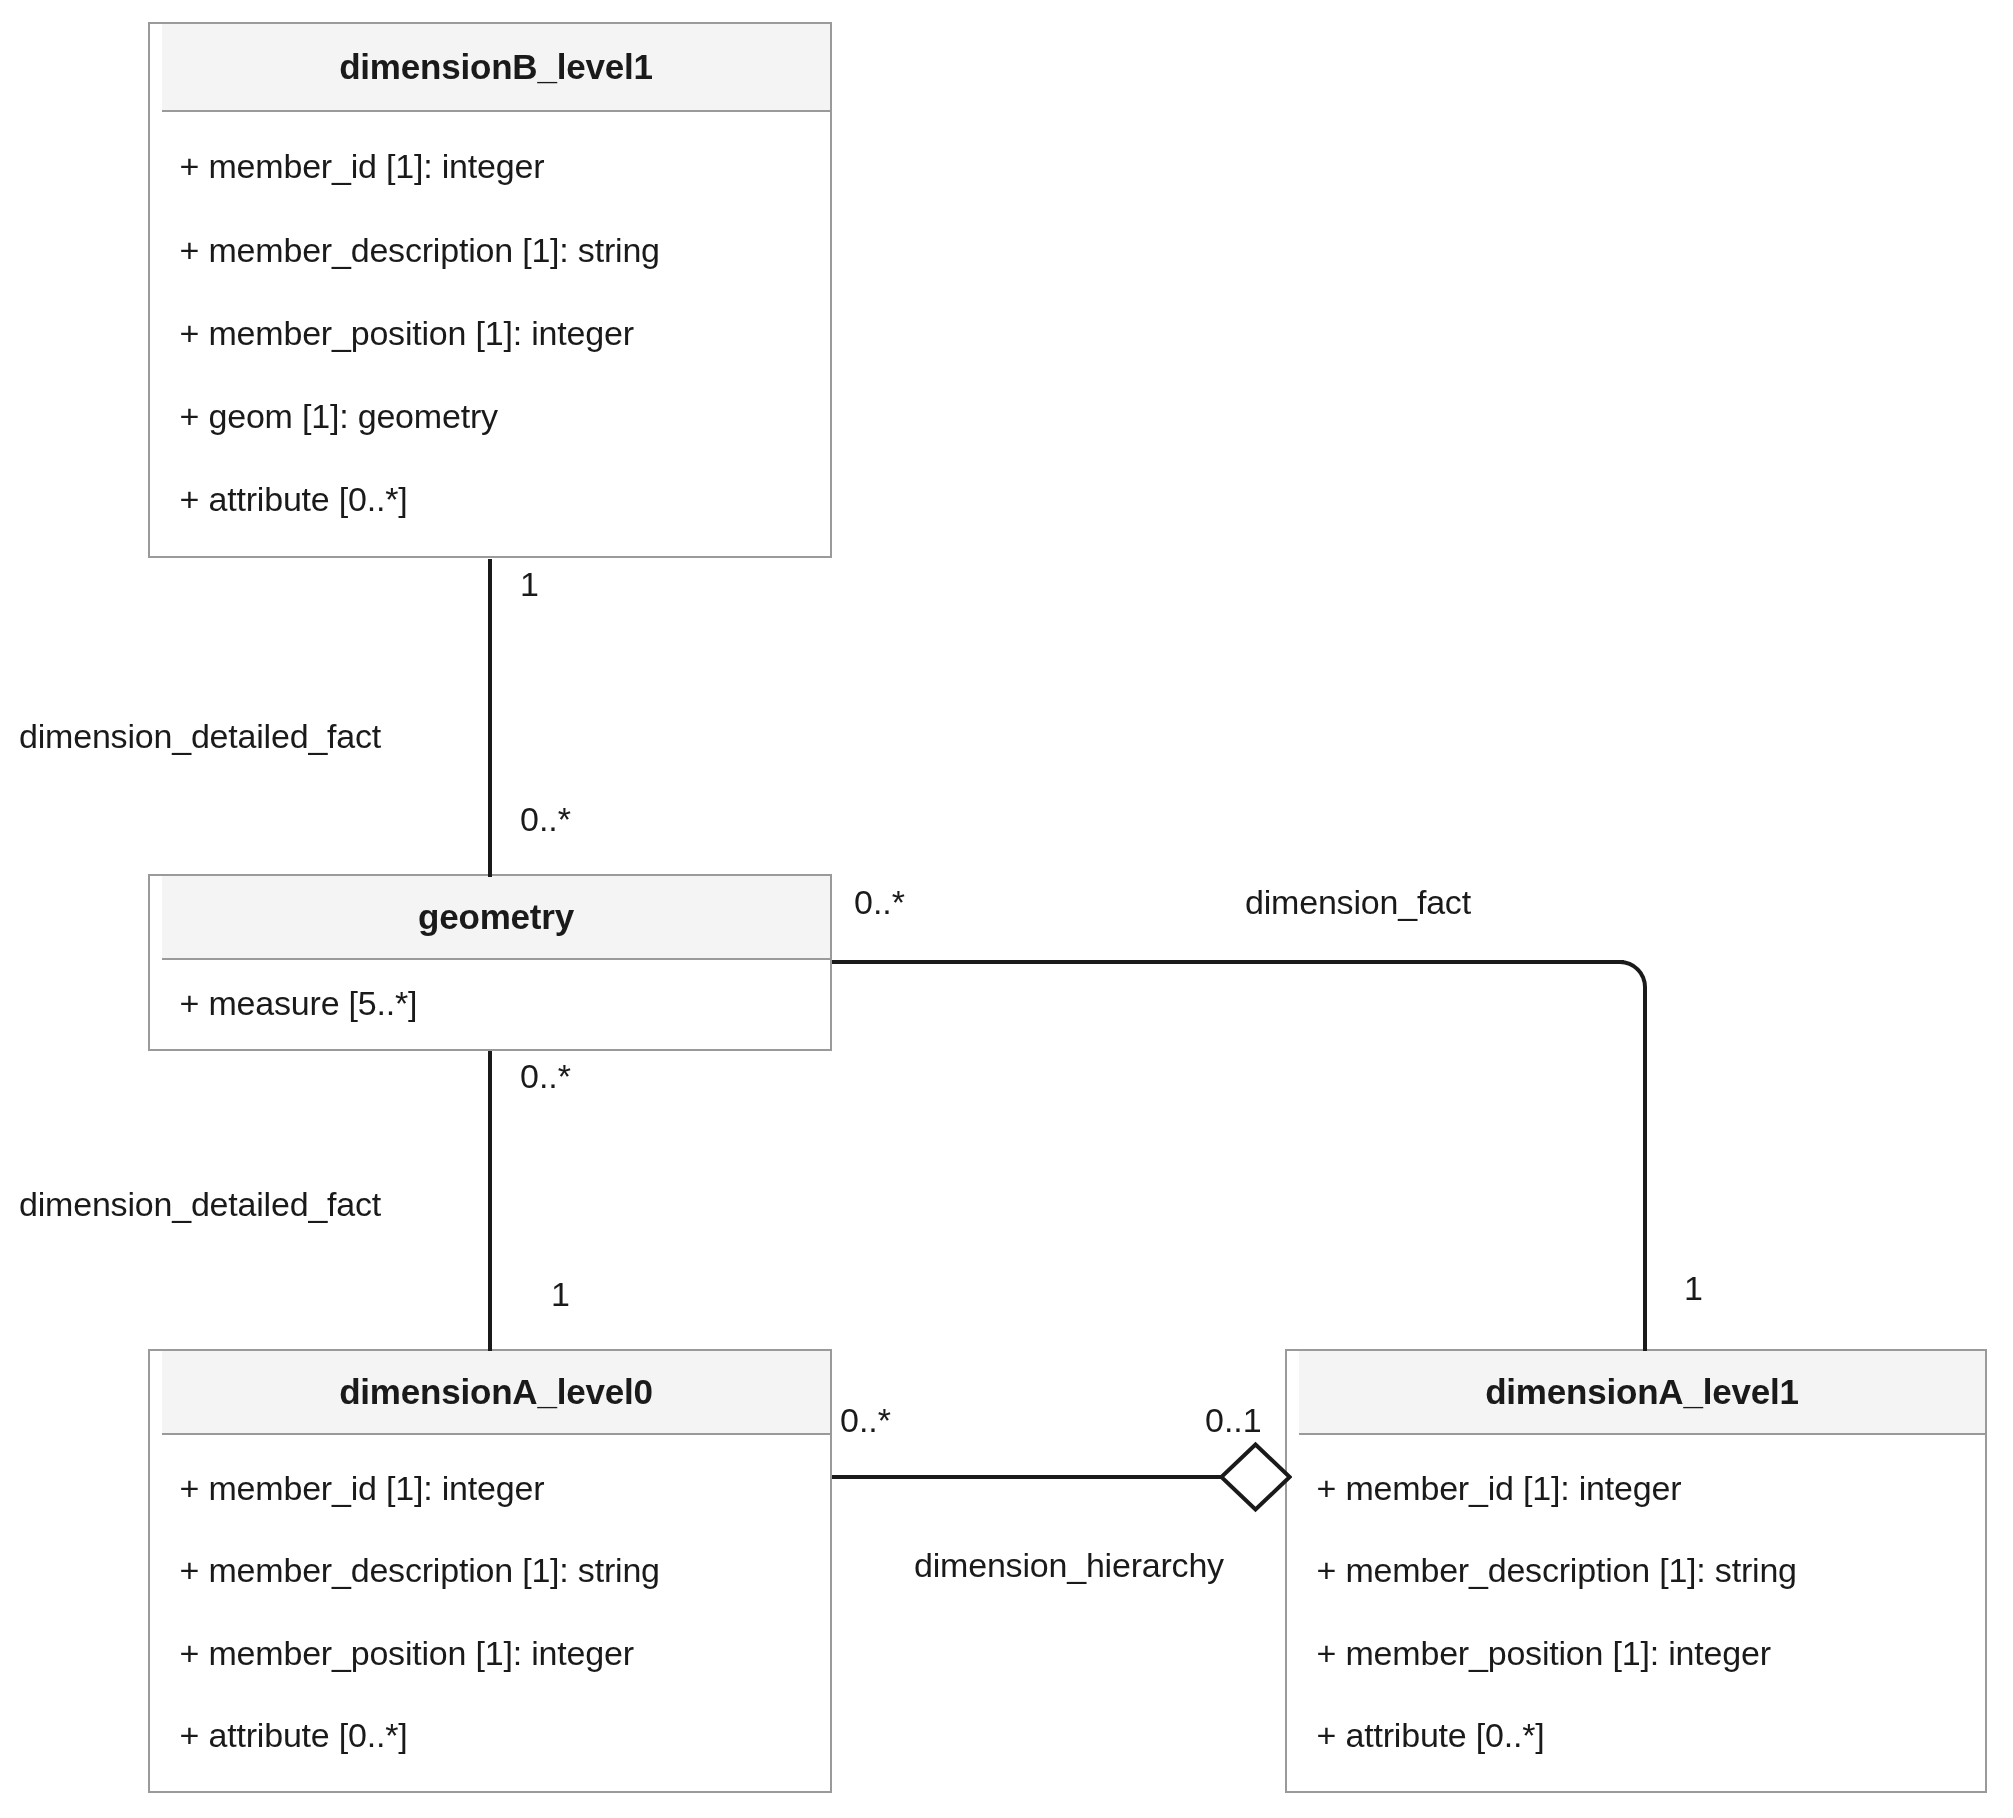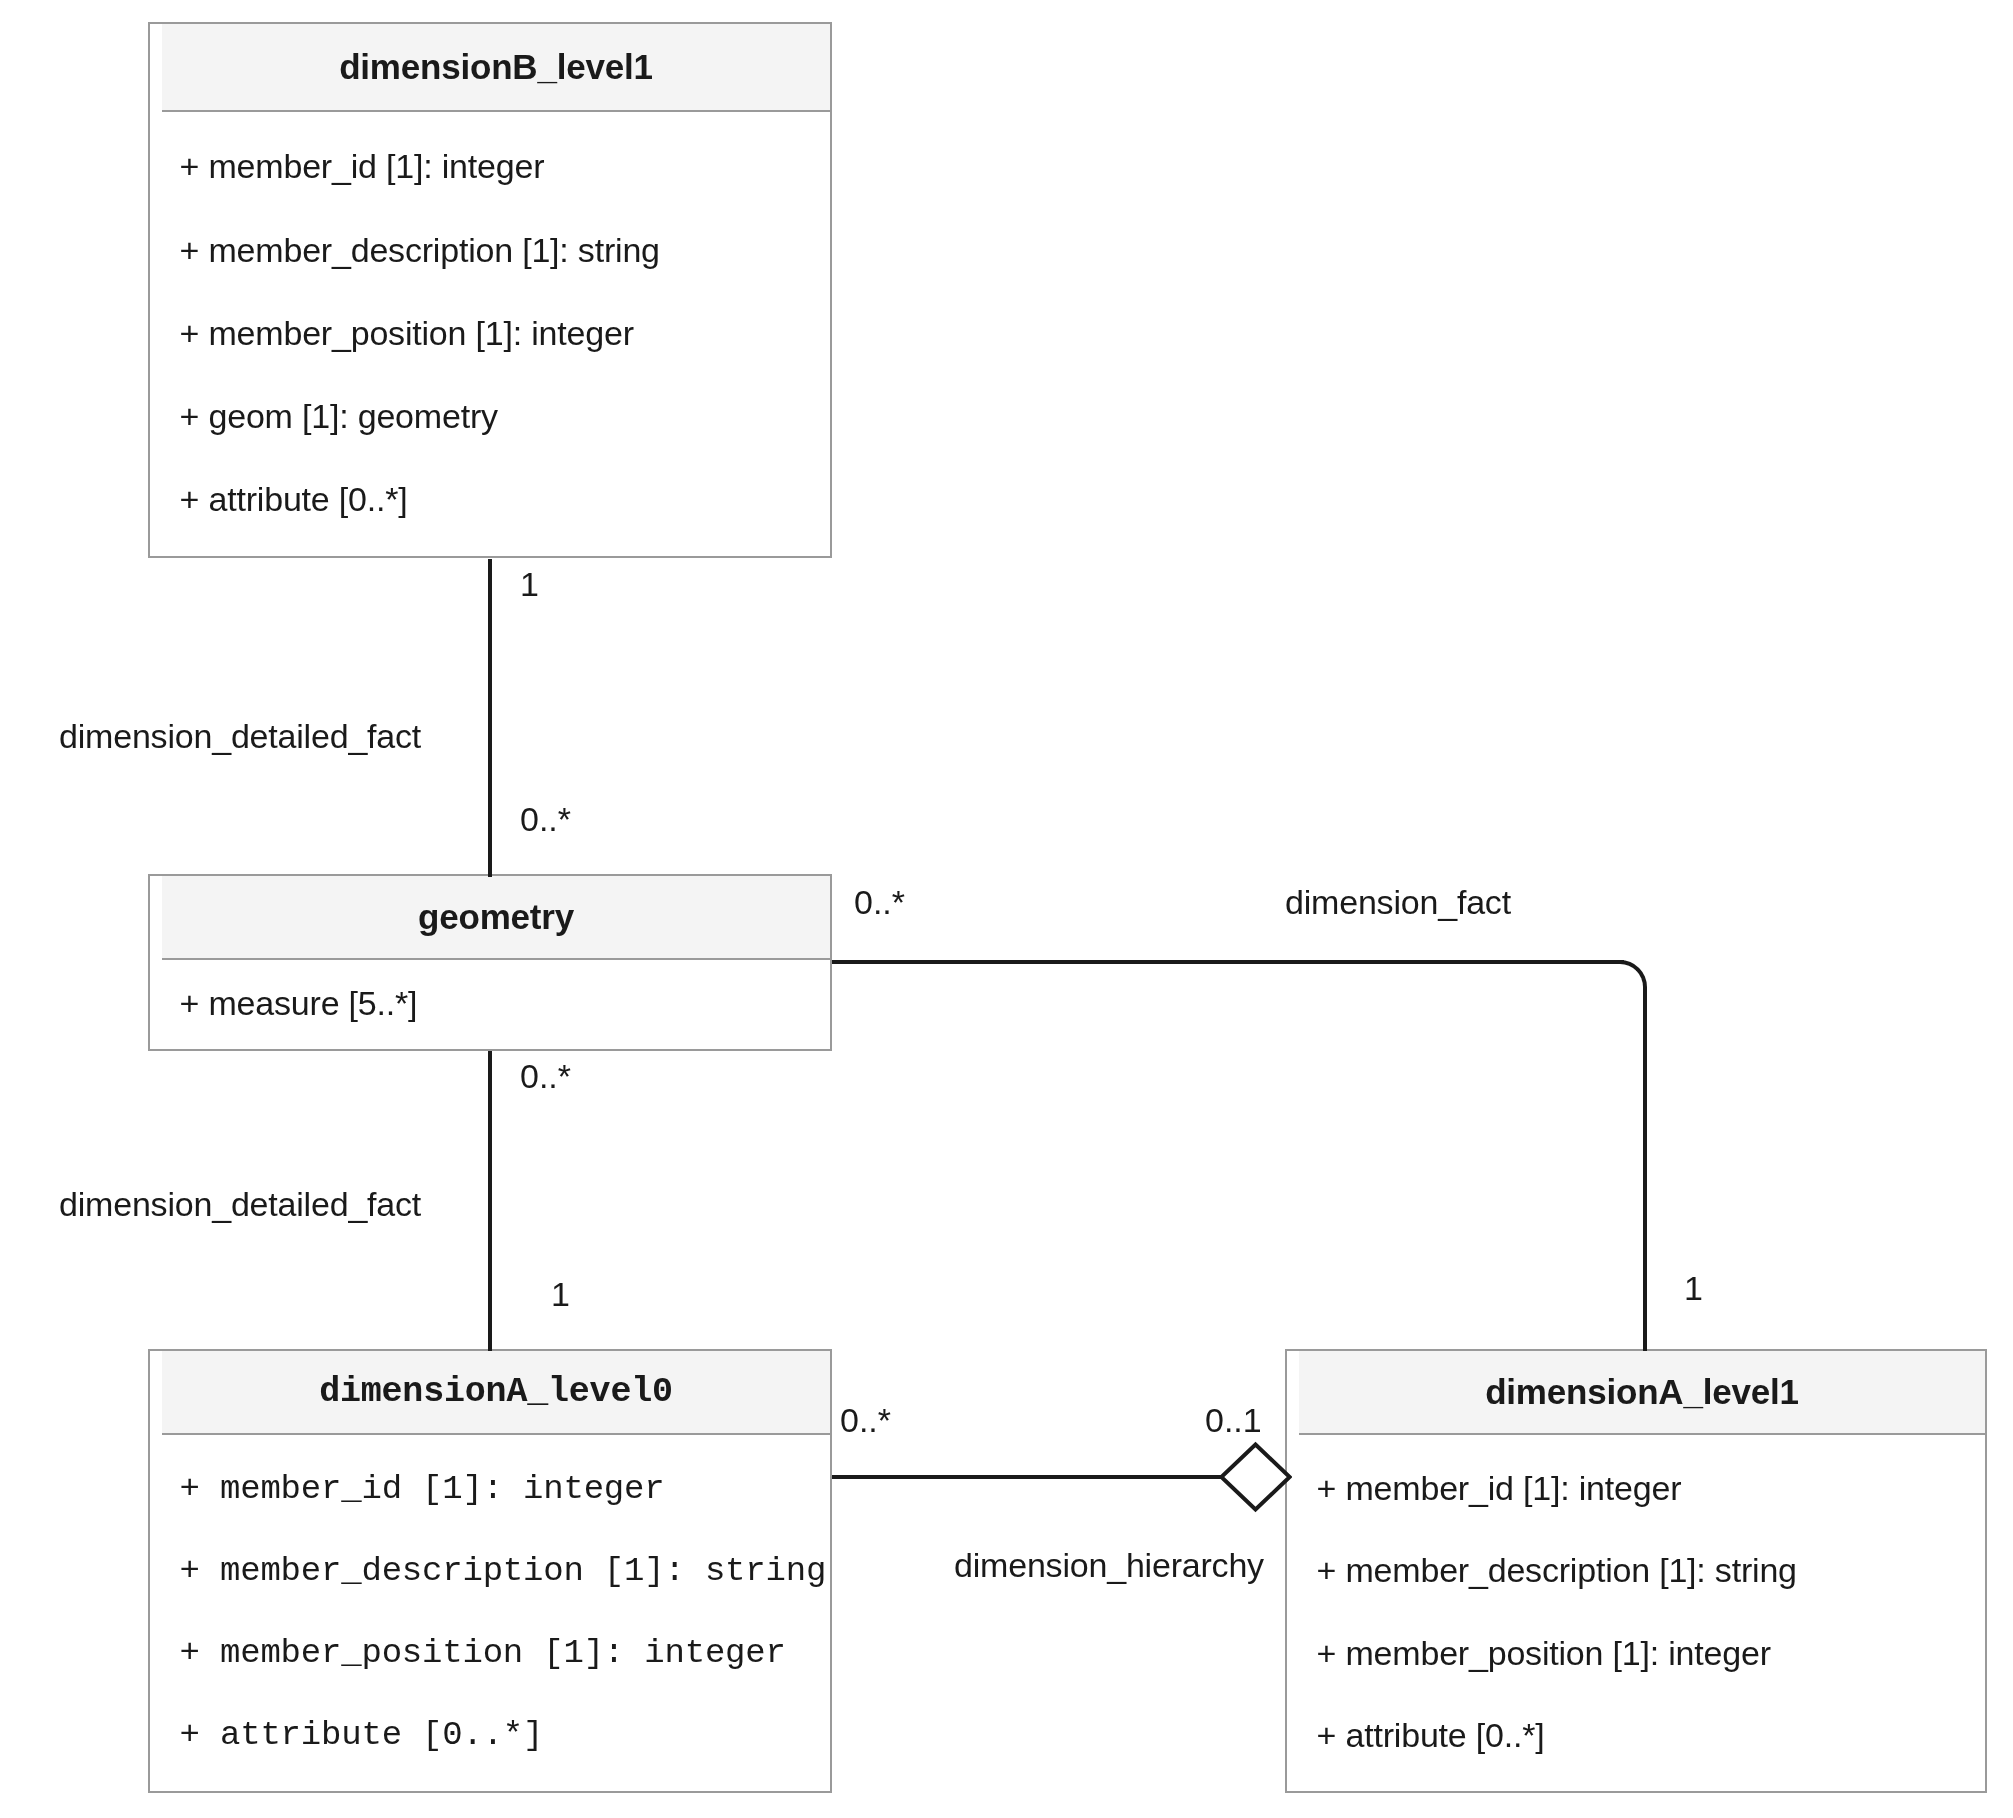--- a/index.html
+++ b/index.html
@@ -75,21 +75,20 @@
     background: transparent;
   }
 
   
   .edge-label {
     position: absolute;
     font-size: 34px;
     color: #1a1a1a;
     white-space: nowrap;
     letter-spacing: -0.2px;
-    margin-left: 40px;
   }
   .mult-label {
     position: absolute;
     font-size: 34px;
     color: #1a1a1a;
     white-space: nowrap;
   }
 
   
   .diamond {
@@ -116,21 +115,21 @@
 
   <div class="uml-class" style="left:148px; top:874px; width:684px; height:177px;">
     <div class="uml-header" style="height:84px;">
       <span>geometry</span>
     </div>
     <div class="uml-body" style="height:calc(100% - 86px); justify-content:center;">
       <div class="uml-attr">+ measure [5..*]</div>
     </div>
   </div>
 
-  <div class="uml-class" style="left:148px; top:1349px; width:684px; height:444px;font-family:Liberation Mono, monospace;">
+  <div class="uml-class" style="left:148px; top:1349px; width:684px; height:444px;">
     <div class="uml-header" style="height:84px;">
       <span>dimensionA_level0</span>
     </div>
     <div class="uml-body" style="height:calc(100% - 86px);">
       <div class="uml-attr">+ member_id [1]: integer</div>
       <div class="uml-attr">+ member_description [1]: string</div>
       <div class="uml-attr">+ member_position [1]: integer</div>
       <div class="uml-attr">+ attribute [0..*]</div>
     </div>
   </div>

